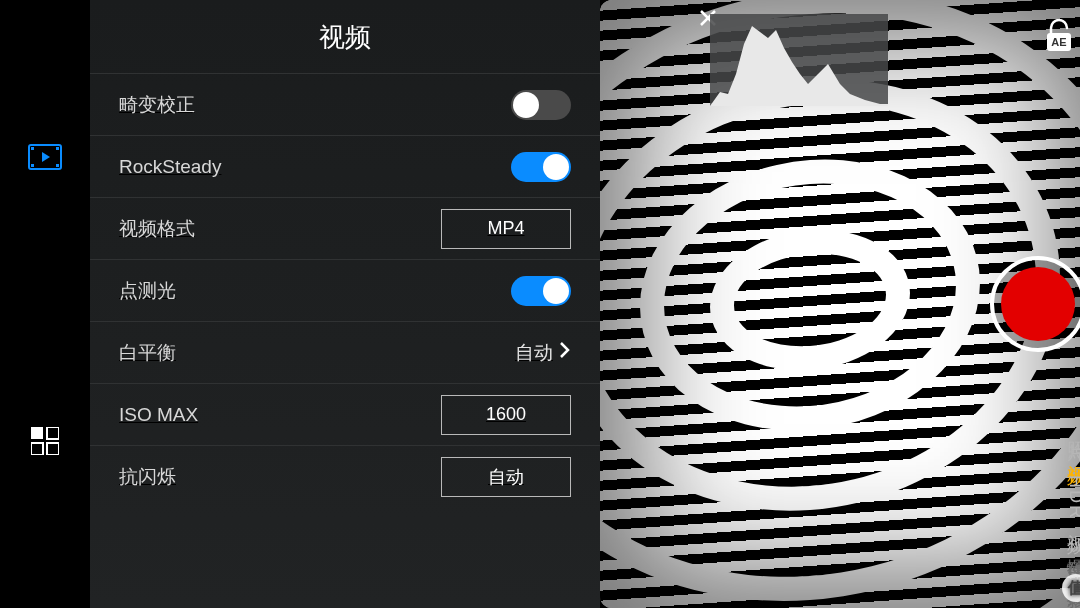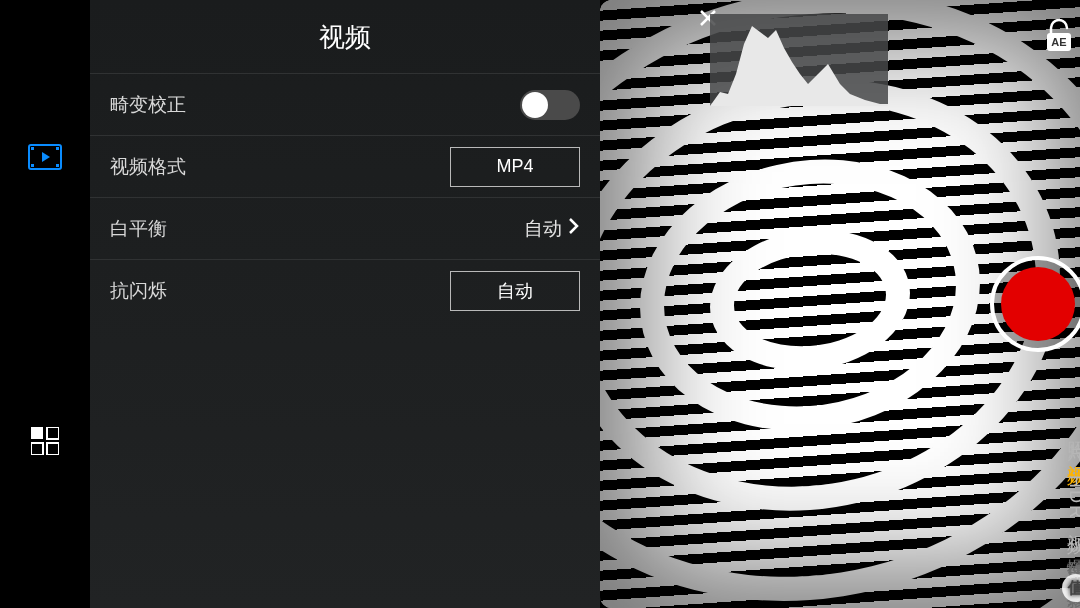--- a/index.html
+++ b/index.html
@@ -7,21 +7,21 @@
 
   
   .left-rail { position: absolute; left: 0; top: 0; width: 90px; height: 100%; background: #000; display: flex; flex-direction: column; align-items: center; }
   .rail-icon { width: 34px; height: 34px; display:flex; align-items:center; justify-content:center; }
   .rail-video { margin-top: 140px; }
   .rail-grid  { margin-top: 250px; }
 
   
   .settings-panel { position: absolute; left: 90px; top: 0; width: 510px; height: 100%; background: linear-gradient(180deg,#1a1c1d 0%,#212324 100%); }
   .panel-title { text-align: center; color: #fff; font-size: 26px; font-weight: 500; padding: 20px 0 18px; }
-  .row { display: flex; align-items: center; justify-content: space-between; padding: 0 20px; height: 62px; border-top: 1px solid #303233; }
+  .row { display: flex; align-items: center; justify-content: space-between; padding: 0 29px; height: 62px; border-top: 1px solid #303233; text-decoration: underline; }
   .row-label { color: #d8d8d8; font-size: 19px; }
 
   
   .toggle { width: 60px; height: 30px; border-radius: 15px; position: relative; cursor: pointer; }
   .toggle .knob { position: absolute; top: 2px; width: 26px; height: 26px; background:#fff; border-radius:50%; }
   .toggle.off { background:#4a4a4a; }
   .toggle.off .knob { left: 2px; }
   .toggle.on  { background:#0a8cff; }
   .toggle.on .knob  { right: 2px; }
 
@@ -95,39 +95,55 @@
 <div class="settings-panel">
   <div class="panel-title">视频</div>
 
   <div class="row">
     <span class="row-label">畸变校正</span>
     <div class="toggle off">
         <div class="knob"></div>
       </div>
   </div>
 
+  <div class="row">
+    <span class="row-label">RockSteady</span>
+    <div class="toggle on">
+        <div class="knob"></div>
+      </div>
+  </div>
 
   <div class="row">
     <span class="row-label">视频格式</span>
     <div class="valbox">MP4</div>
   </div>
 
+  <div class="row">
+    <span class="row-label">点测光</span>
+    <div class="toggle on">
+        <div class="knob"></div>
+      </div>
+  </div>
 
   <div class="row">
     <span class="row-label">白平衡</span>
     <div class="navval">
       <span>自动</span>
       <span class="chev">
         <svg width="12" height="18" viewBox="0 0 12 18">
             <polyline points="2,2 9,9 2,16" fill="none" stroke="#fff" stroke-width="2.5"></polyline>
           </svg>
       </span>
     </div>
   </div>
 
+  <div class="row">
+    <span class="row-label">ISO MAX</span>
+    <div class="valbox">1600</div>
+  </div>
 
 
   <div class="row">
     <span class="row-label">抗闪烁</span>
     <div class="valbox">自动</div>
   </div>
 </div>
 
 <div class="preview">
   <div class="spiral-bg">

